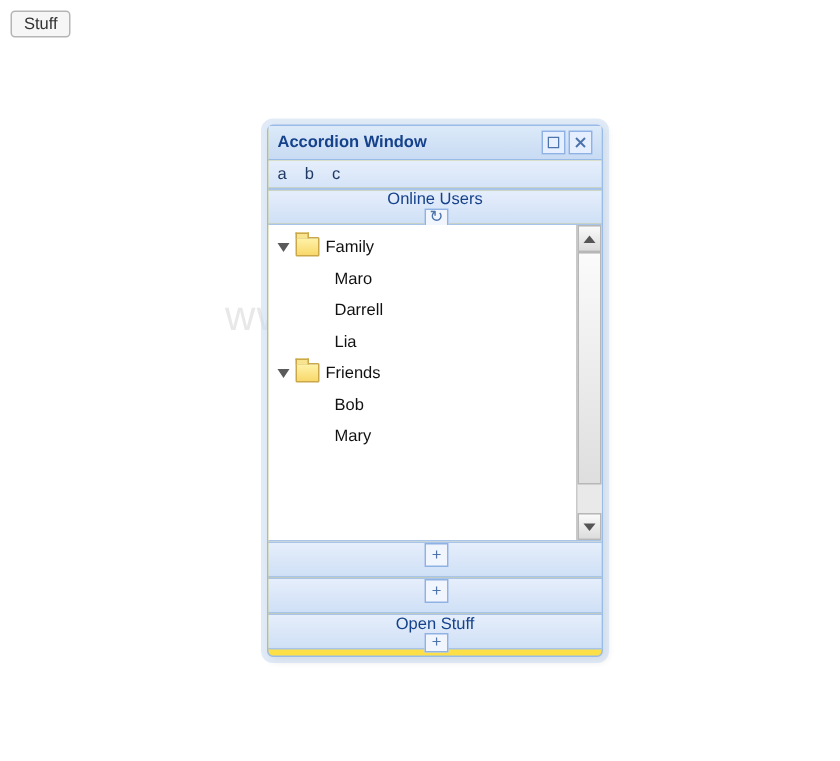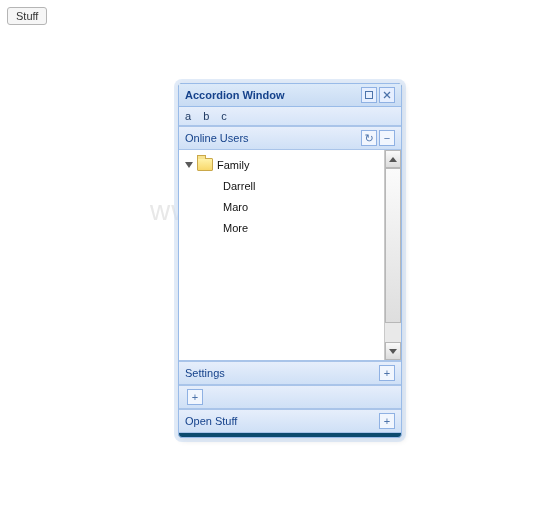--- a/index.html
+++ b/index.html
@@ -37,21 +37,21 @@
     user-select: none;
     pointer-events: none;
   }
 
   .window {
     position: absolute;
     top: 83px;
     left: 178px;
     width: 222px;
     border: 1px solid #99bbe8;
-    background: #0c4a6e;
+    background: #fde047;
     border-radius: 4px;
     box-shadow: 0 0 0 4px rgba(205,221,243,0.6), 2px 2px 6px rgba(0,0,0,0.15);
     z-index: 1;
   }
   .titlebar {
     display: flex;
     align-items: center;
     height: 22px;
     padding: 0 6px;
     background: linear-gradient(#dceaf9,#c8dbf3);
@@ -93,20 +93,21 @@
 
   .panel-header {
     display: flex;
     align-items: center;
     height: 22px;
     padding: 0 6px;
     background: linear-gradient(#e6eefb,#cfe0f6);
     border-top: 1px solid #a9c4e9;
     border-bottom: 1px solid #a9c4e9;
     color: #15428b;
+    flex-direction: column;
   }
   .panel-header .pt { flex: 1; }
   .panel-tool {
     width: 14px;
     height: 14px;
     margin-left: 2px;
     border: 1px solid #8fb1e3;
     background: #f1f6fe;
     display: flex;
     align-items: center;
@@ -228,45 +229,55 @@
     <div class="panel-tool">−</div>
   </div>
   <div class="panel-body">
     <div class="tree">
       <div class="tree-row">
         <div class="arrow"></div>
         <div class="folder-icon"></div>
         <span>Family</span>
       </div>
       <div class="tree-row leaf">
+          <span>Maro</span>
+        </div>
+      <div class="tree-row leaf">
           <span>Darrell</span>
         </div>
       <div class="tree-row leaf">
-          <span>Maro</span>
-        </div>
-
-      <div class="tree-row leaf">
-          <span>More</span>
+          <span>Lia</span>
+        </div>
+
+      <div class="tree-row">
+        <div class="arrow"></div>
+        <div class="folder-icon"></div>
+        <span>Friends</span>
+      </div>
+      <div class="tree-row leaf">
+          <span>Bob</span>
+        </div>
+      <div class="tree-row leaf">
+          <span>Mary</span>
         </div>
     </div>
     <div class="scrollbar">
       <div class="sb-btn">
           <div class="tri-up"></div>
         </div>
       <div class="sb-track">
         <div class="sb-thumb"></div>
       </div>
       <div class="sb-btn">
           <div class="tri-down"></div>
         </div>
     </div>
   </div>
 
   <div class="panel-header">
-    <span class="pt">Settings</span>
     <div class="panel-tool">+</div>
   </div>
 
   <div class="panel-header">
     <div class="panel-tool">+</div>
   </div>
 
   <div class="panel-header">
     <span class="pt">Open Stuff</span>
     <div class="panel-tool">+</div>

